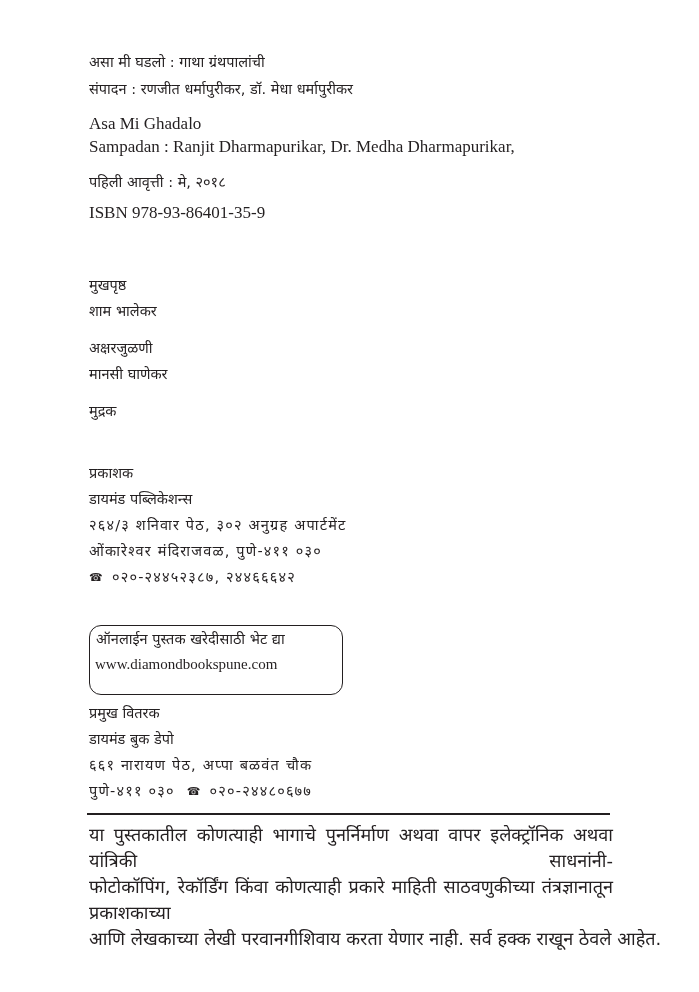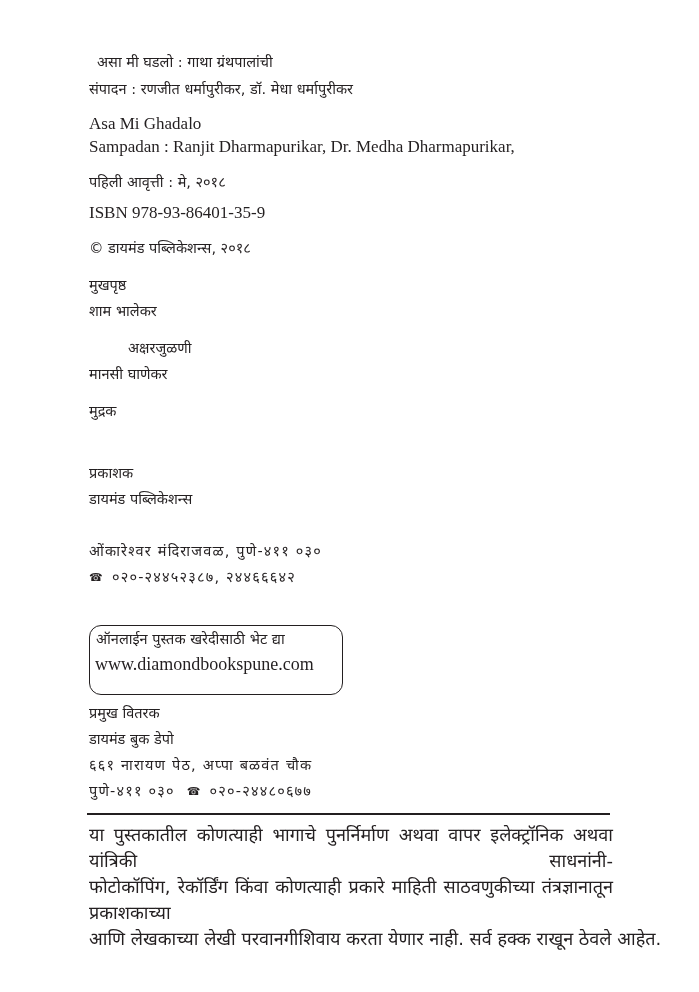--- a/index.html
+++ b/index.html
@@ -10,51 +10,51 @@
     .page { position: absolute; left: 0; top: 0; width: 699px; height: 992px; }
     .ln { position: absolute; left: 89px; white-space: nowrap; font-size: 14.5px; line-height: 20px; }
     .latin { font-family: "Liberation Serif", serif; font-size: 17px; }
     .digits { letter-spacing: 1.2px; }
     .phone-icon { display: inline-block; font-size: 11px; margin-right: 8px; vertical-align: 1px; }
     .web-box {
       position: absolute; left: 89px; top: 625px; width: 254px; height: 70px;
       border: 1.3px solid #231f20; border-radius: 12px; box-sizing: border-box;
     }
     .web-box .t1 { position: absolute; left: 6px; top: 3px; font-size: 14.5px; line-height: 20px; white-space: nowrap; }
-    .web-box .t2 { position: absolute; left: 5px; top: 27px; font-family: "Liberation Serif", serif; font-size: 18px; line-height: 22px; white-space: nowrap; }
+    .web-box .t2 { position: absolute; left: 5px; top: 27px; font-family: "Liberation Serif", serif; font-size: 15px; line-height: 22px; white-space: nowrap; }
     .rule { position: absolute; left: 87px; top: 813px; width: 523px; height: 2px; background: #231f20; }
     .notice { position: absolute; left: 89px; top: 822px; width: 524px; font-size: 18px; line-height: 26px; text-align: justify; }
     .notice div { white-space: nowrap; }
     .notice .justify { text-align: justify; text-align-last: justify; white-space: normal; }
   </style>
 </head>
 <body>
 
 <div class="page">
 
-  <div class="ln" style="top:52px;margin-left:8px;">असा मी घडलो : गाथा ग्रंथपालांची</div>
+  <div class="ln" style="top:52px;">असा मी घडलो : गाथा ग्रंथपालांची</div>
   <div class="ln" style="top:79px;">संपादन : रणजीत धर्मापुरीकर, डॉ. मेधा धर्मापुरीकर</div>
 
   <div class="ln latin" style="top:114px;">Asa Mi Ghadalo</div>
   <div class="ln latin" style="top:137px;">Sampadan : Ranjit Dharmapurikar, Dr. Medha Dharmapurikar,</div>
 
   <div class="ln" style="top:172px;">पहिली आवृत्ती : मे, २०१८</div>
   <div class="ln latin" style="top:203px;">ISBN 978-93-86401-35-9</div>
-  <div class="ln" style="top:238px;">© डायमंड पब्लिकेशन्स, २०१८</div>
 
   <div class="ln" style="top:275px;">मुखपृष्ठ</div>
   <div class="ln" style="top:301px;">शाम भालेकर</div>
 
-  <div class="ln" style="top:338px;margin-left:39px;">अक्षरजुळणी</div>
+  <div class="ln" style="top:338px;">अक्षरजुळणी</div>
   <div class="ln" style="top:364px;">मानसी घाणेकर</div>
 
   <div class="ln" style="top:401px;">मुद्रक</div>
 
   <div class="ln" style="top:463px;">प्रकाशक</div>
   <div class="ln" style="top:489px;">डायमंड पब्लिकेशन्स</div>
+  <div class="ln digits" style="top:515px;">२६४/३ शनिवार पेठ, ३०२ अनुग्रह अपार्टमेंट</div>
   <div class="ln digits" style="top:541px;">ओंकारेश्वर मंदिराजवळ, पुणे-४११ ०३०</div>
   <div class="ln digits" style="top:567px;">
     <span class="phone-icon">☎</span><span>०२०-२४४५२३८७, २४४६६६४२</span>
   </div>
 
   <div class="web-box">
     <div class="t1">ऑनलाईन पुस्तक खरेदीसाठी भेट द्या</div>
     <div class="t2">www.diamondbookspune.com</div>
   </div>
 

